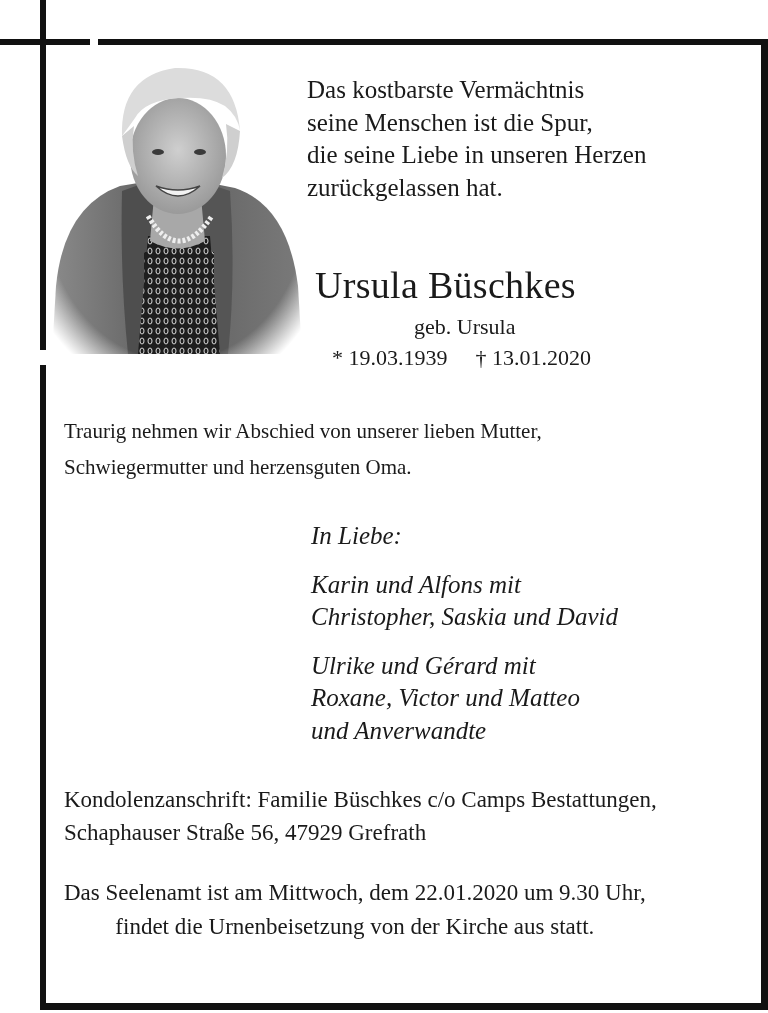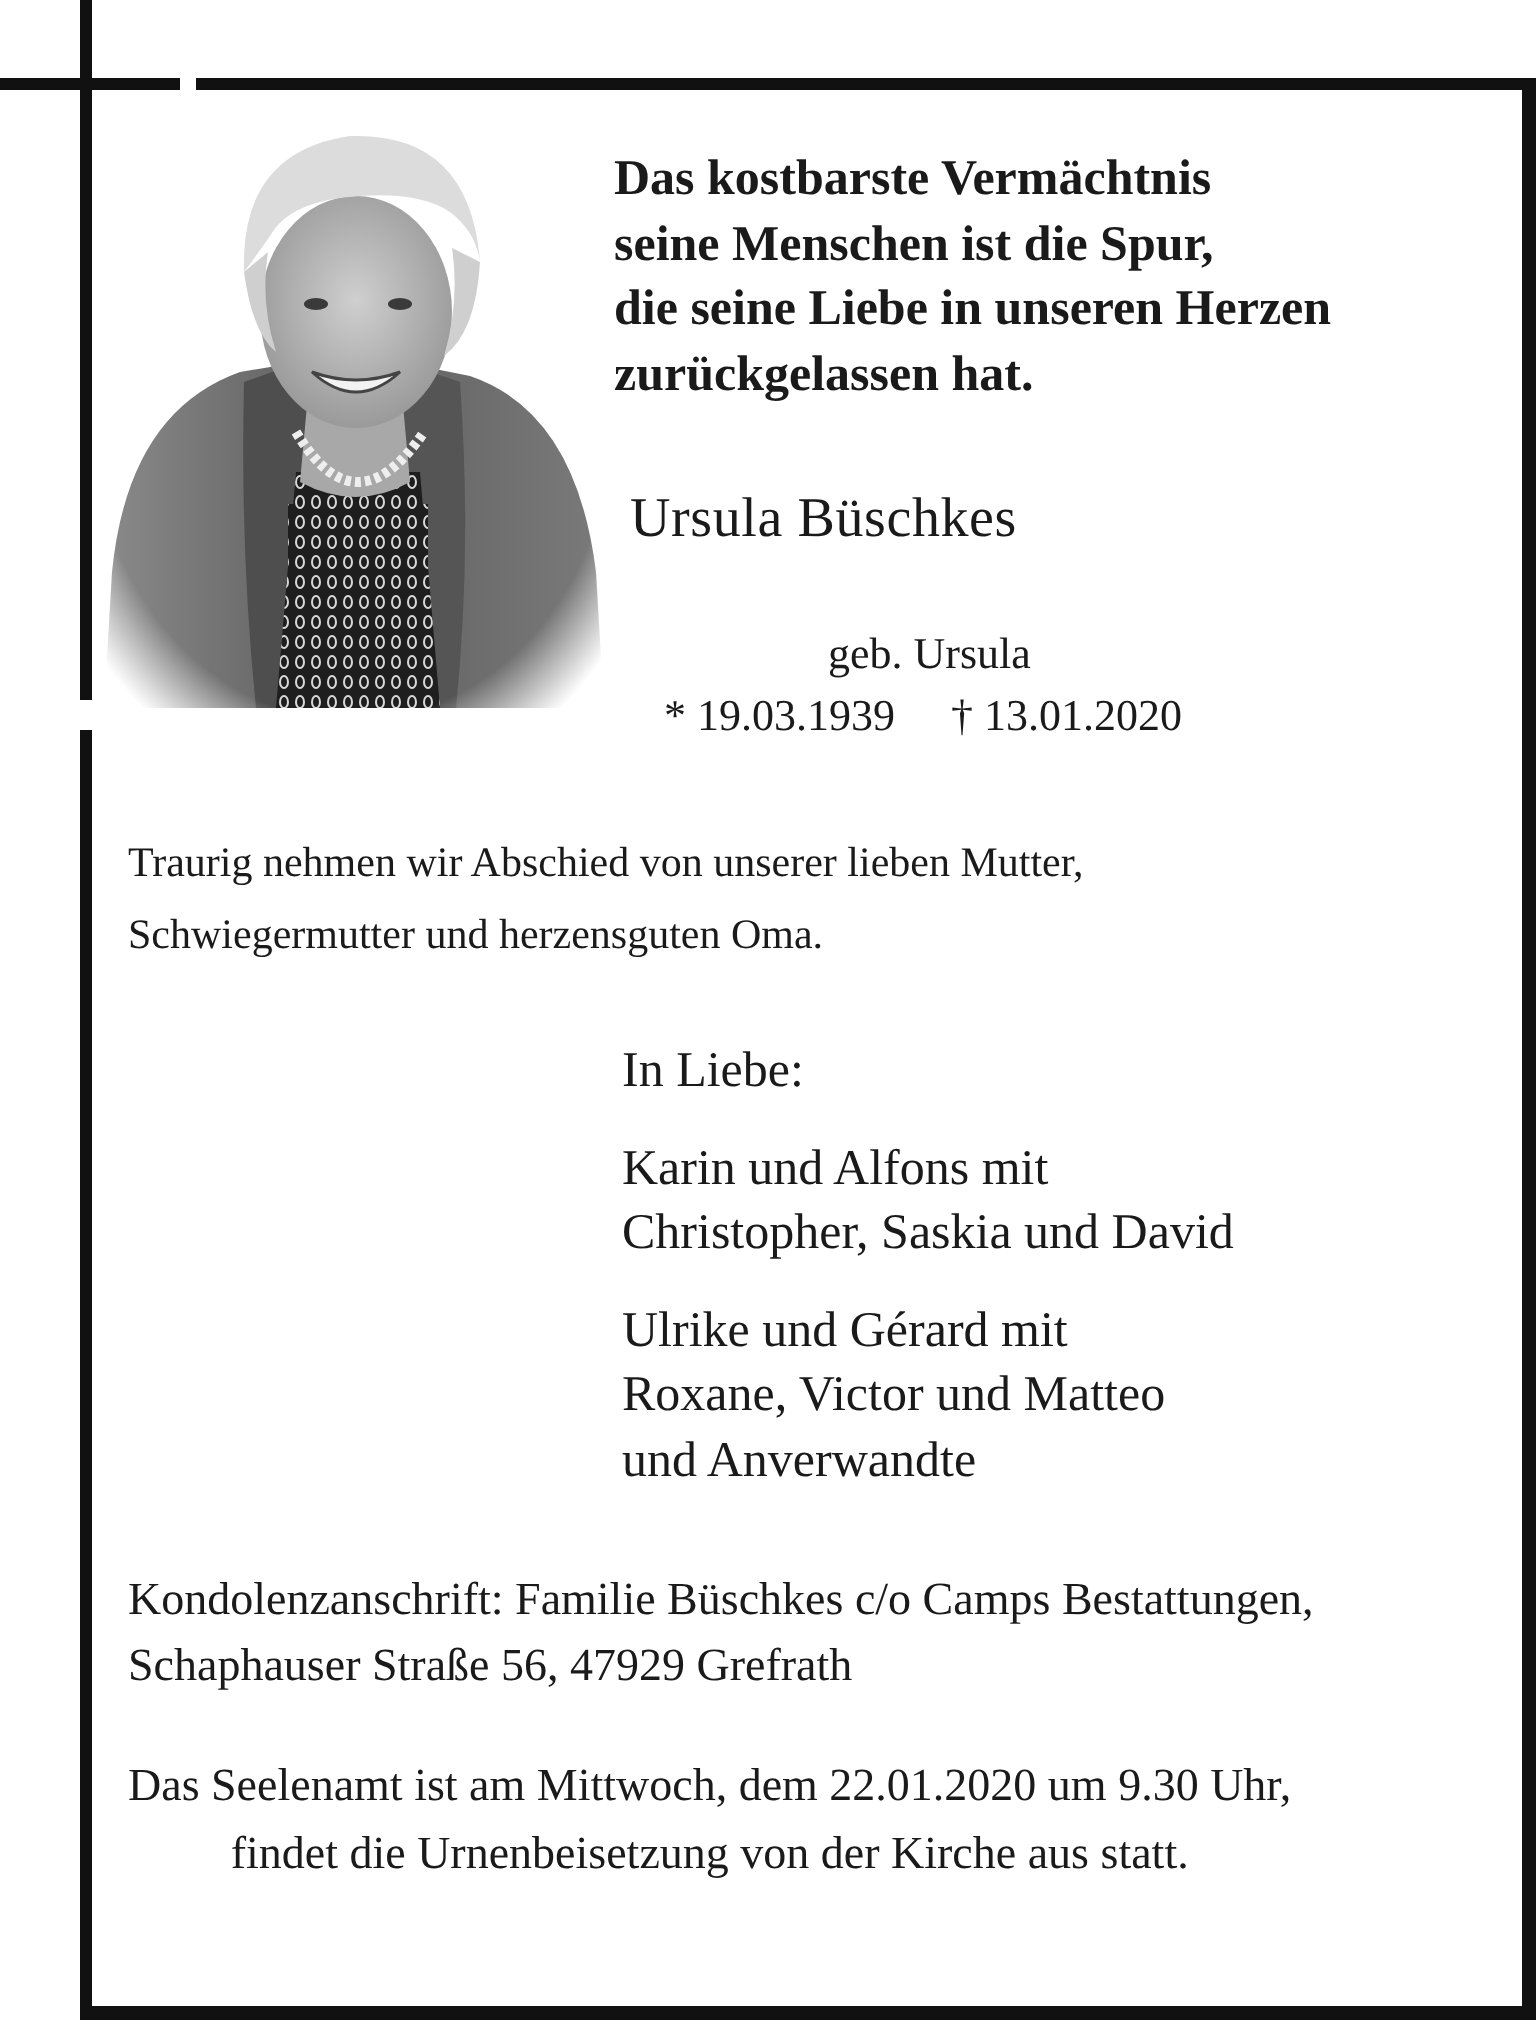--- a/index.html
+++ b/index.html
@@ -22,33 +22,33 @@
     
     .line-bottom { left: 40px; top: 1003px; width: 728px; height: 7px; }
 
     .photo {
       position: absolute; left: 50px; top: 56px; width: 252px; height: 298px;
     }
     .photo svg { width: 100%; height: 100%; display: block; }
 
     .text { position: absolute; white-space: nowrap; line-height: 1; }
 
-    .motto { left: 307px; top: 74px; font-size: 25px; line-height: 32.5px; font-weight: bold; }
+    .motto { left: 307px; top: 74px; font-size: 25px; line-height: 32.5px; }
     .motto div { height: 32.5px; }
 
-    .name { left: 315px; top: 246px; font-size: 28px; letter-spacing: 0.3px; }
+    .name { left: 315px; top: 266px; font-size: 38px; letter-spacing: 0.3px; }
     .birthname { left: 414px; top: 316px; font-size: 22px; }
     .dates { left: 332px; top: 347px; font-size: 22px; }
     .dates .sep { display: inline-block; width: 28px; }
 
     .farewell { left: 64px; top: 413px; font-size: 21px; line-height: 36px; }
     .farewell div { height: 36px; }
 
     .signers { left: 311px; top: 520px; font-size: 25px; }
-    .signers .row { height: 32.5px; line-height: 32.5px; }
+    .signers .row { height: 32.5px; line-height: 32.5px; font-style: italic; }
     .signers .gap { height: 16px; }
 
     .address { left: 64px; top: 783px; font-size: 23px; line-height: 33px; }
     .address div { height: 33px; }
 
     .service { left: 64px; top: 876px; font-size: 23px; line-height: 33.5px; text-align: center; }
     .service div { height: 33.5px; }
   </style>
 </head>
 <body>

